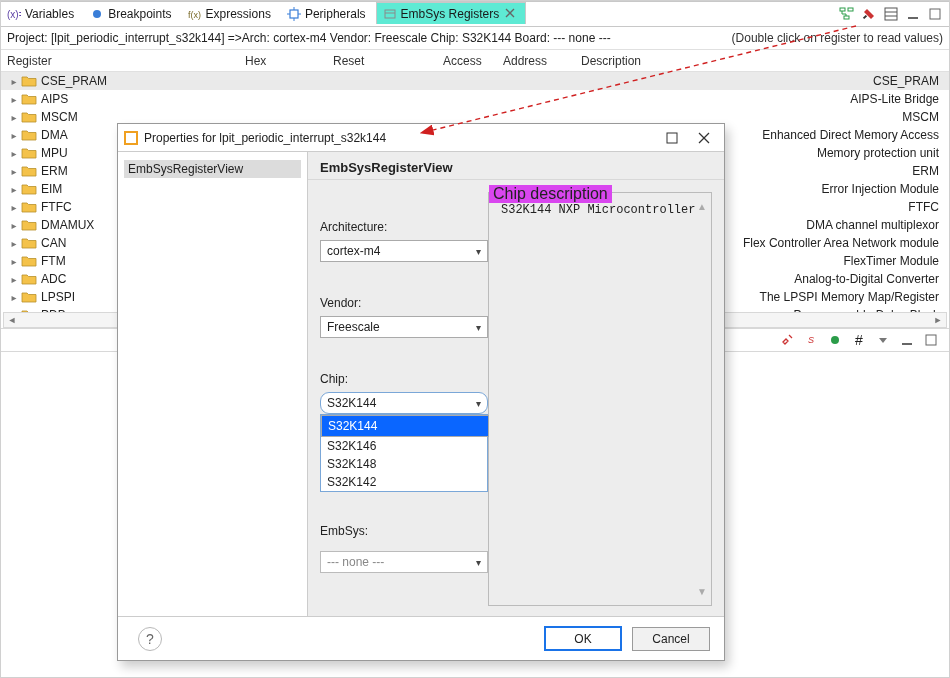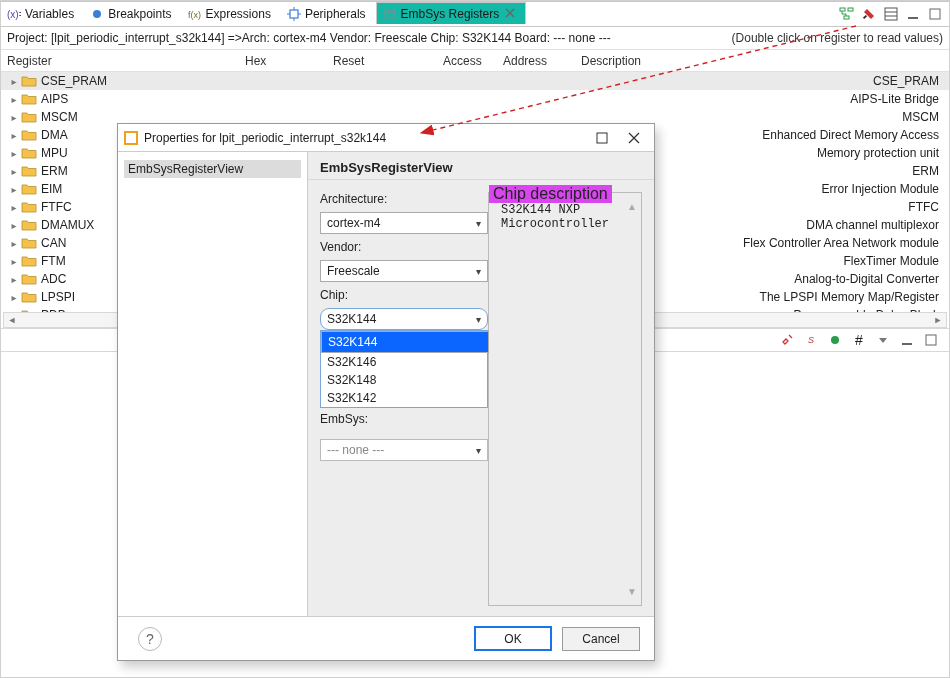--- a/index.html
+++ b/index.html
@@ -5,21 +5,21 @@
   * { margin:0; padding:0; box-sizing:border-box; }
   body { font-family:"Segoe UI",Tahoma,Arial,sans-serif; font-size:12px; color:#222;
          width:950px; height:678px; overflow:hidden; background:#fff; position:relative;
          border:1px solid #d0d0d0; }
   
   .tabstrip { display:flex; align-items:center; height:26px; background:#fff;
               border-bottom:1px solid #c8c8c8; border-top:1px solid #c8c8c8; }
   .tabstrip .tab { display:flex; align-items:center; height:22px; padding:0 10px 0 6px;
                    color:#1a1a1a; }
   .tabstrip .tab .ic { margin-right:4px; }
-  .tabstrip .tab.active { background:#14b8a6; border-left:1px solid #c8c8c8;
+  .tabstrip .tab.active { background:#5eead4; border-left:1px solid #c8c8c8;
                           border-right:1px solid #c8c8c8; border-top:1px solid #c8c8c8;
                           position:relative; top:-1px; padding-top:1px; }
   .tabstrip .tab.active .close { margin-left:6px; }
   .tabstrip .spacer { flex:1; }
   .tabstrip .tools { display:flex; align-items:center; gap:6px; padding-right:6px; }
   .tool-ic { width:16px; height:16px; display:inline-flex; align-items:center; justify-content:center; }
   
   .projectline { display:flex; padding:4px 6px; font-size:12px; color:#222;
                  border-bottom:1px solid #e0e0e0; }
   .projectline .left { flex:1; }
@@ -42,36 +42,36 @@
                  background:#f5f5f5; }
   .scrollbar-h .arrow { width:16px; height:14px; color:#777; text-align:center;
                         font-size:9px; line-height:14px; }
   
   .toolbar2 { height:24px; border-top:1px solid #d8d8d8; border-bottom:1px solid #d8d8d8;
               display:flex; justify-content:flex-end; align-items:center; gap:8px;
               padding-right:10px; }
   
   .blank { height:300px; background:#fff; }
   
-  .dialog { position:absolute; left:116px; top:122px; width:538px; height:538px;
+  .dialog { position:absolute; left:116px; top:122px; width:608px; height:538px;
             background:#fff; border:1px solid #999; box-shadow:4px 6px 10px rgba(0,0,0,0.2); }
   .dialog .titlebar { height:28px; display:flex; align-items:center; padding:0 4px 0 6px;
                       border-bottom:1px solid #ccc; }
   .dialog .titlebar .ttl { flex:1; color:#222; }
   .dialog .titlebar .tbtn { width:32px; height:22px; display:flex; align-items:center;
                             justify-content:center; color:#333; }
   .dialog .body { display:flex; height:466px; }
   .dialog .nav { width:190px; background:#fff; border-right:1px solid #ccc; padding:8px 6px; }
   .dialog .nav .navitem { width:100%; background:#dcdcdc; padding:2px 4px; font-size:12px; }
   .dialog .content { flex:1; background:#ededed; display:flex; flex-direction:column; }
   .dialog .content .heading { font-weight:600; font-size:13px; padding:8px 12px 4px;
                               background:#ededed; border-bottom:1px solid #d8d8d8; }
   .dialog .formarea { display:flex; flex:1; }
   .dialog .formcol { width:180px; padding:12px 12px; display:flex; flex-direction:column; gap:6px; }
-  .dialog label.fld { font-size:12px; color:#222; }
+  .dialog label.fld { font-size:12px; color:#222;margin-top:28px; }
   .dialog .sel { width:168px; height:22px; border:1px solid #aaa; background:#fff;
                  display:flex; align-items:center; padding:0 6px; font-size:12px;
                  justify-content:space-between; position:relative; }
   .dialog .sel.disabled { background:#ffffff; color:#888; border-color:#bbb;margin-top:7px; }
   .dialog .sel .caret { font-size:10px; color:#444; }
   .dialog .sel.open { border-color:#7aa7d8;border-radius:9px; }
   .dialog .dropdown { position:absolute; left:-1px; top:21px; width:168px; border:1px solid #7aa7d8;
                       background:#fff; z-index:5; }
   .dialog .dropdown .opt { padding:2px 6px; font-size:12px; }
   .dialog .dropdown .opt.sel { background:#0a66ff; color:#fff; }

